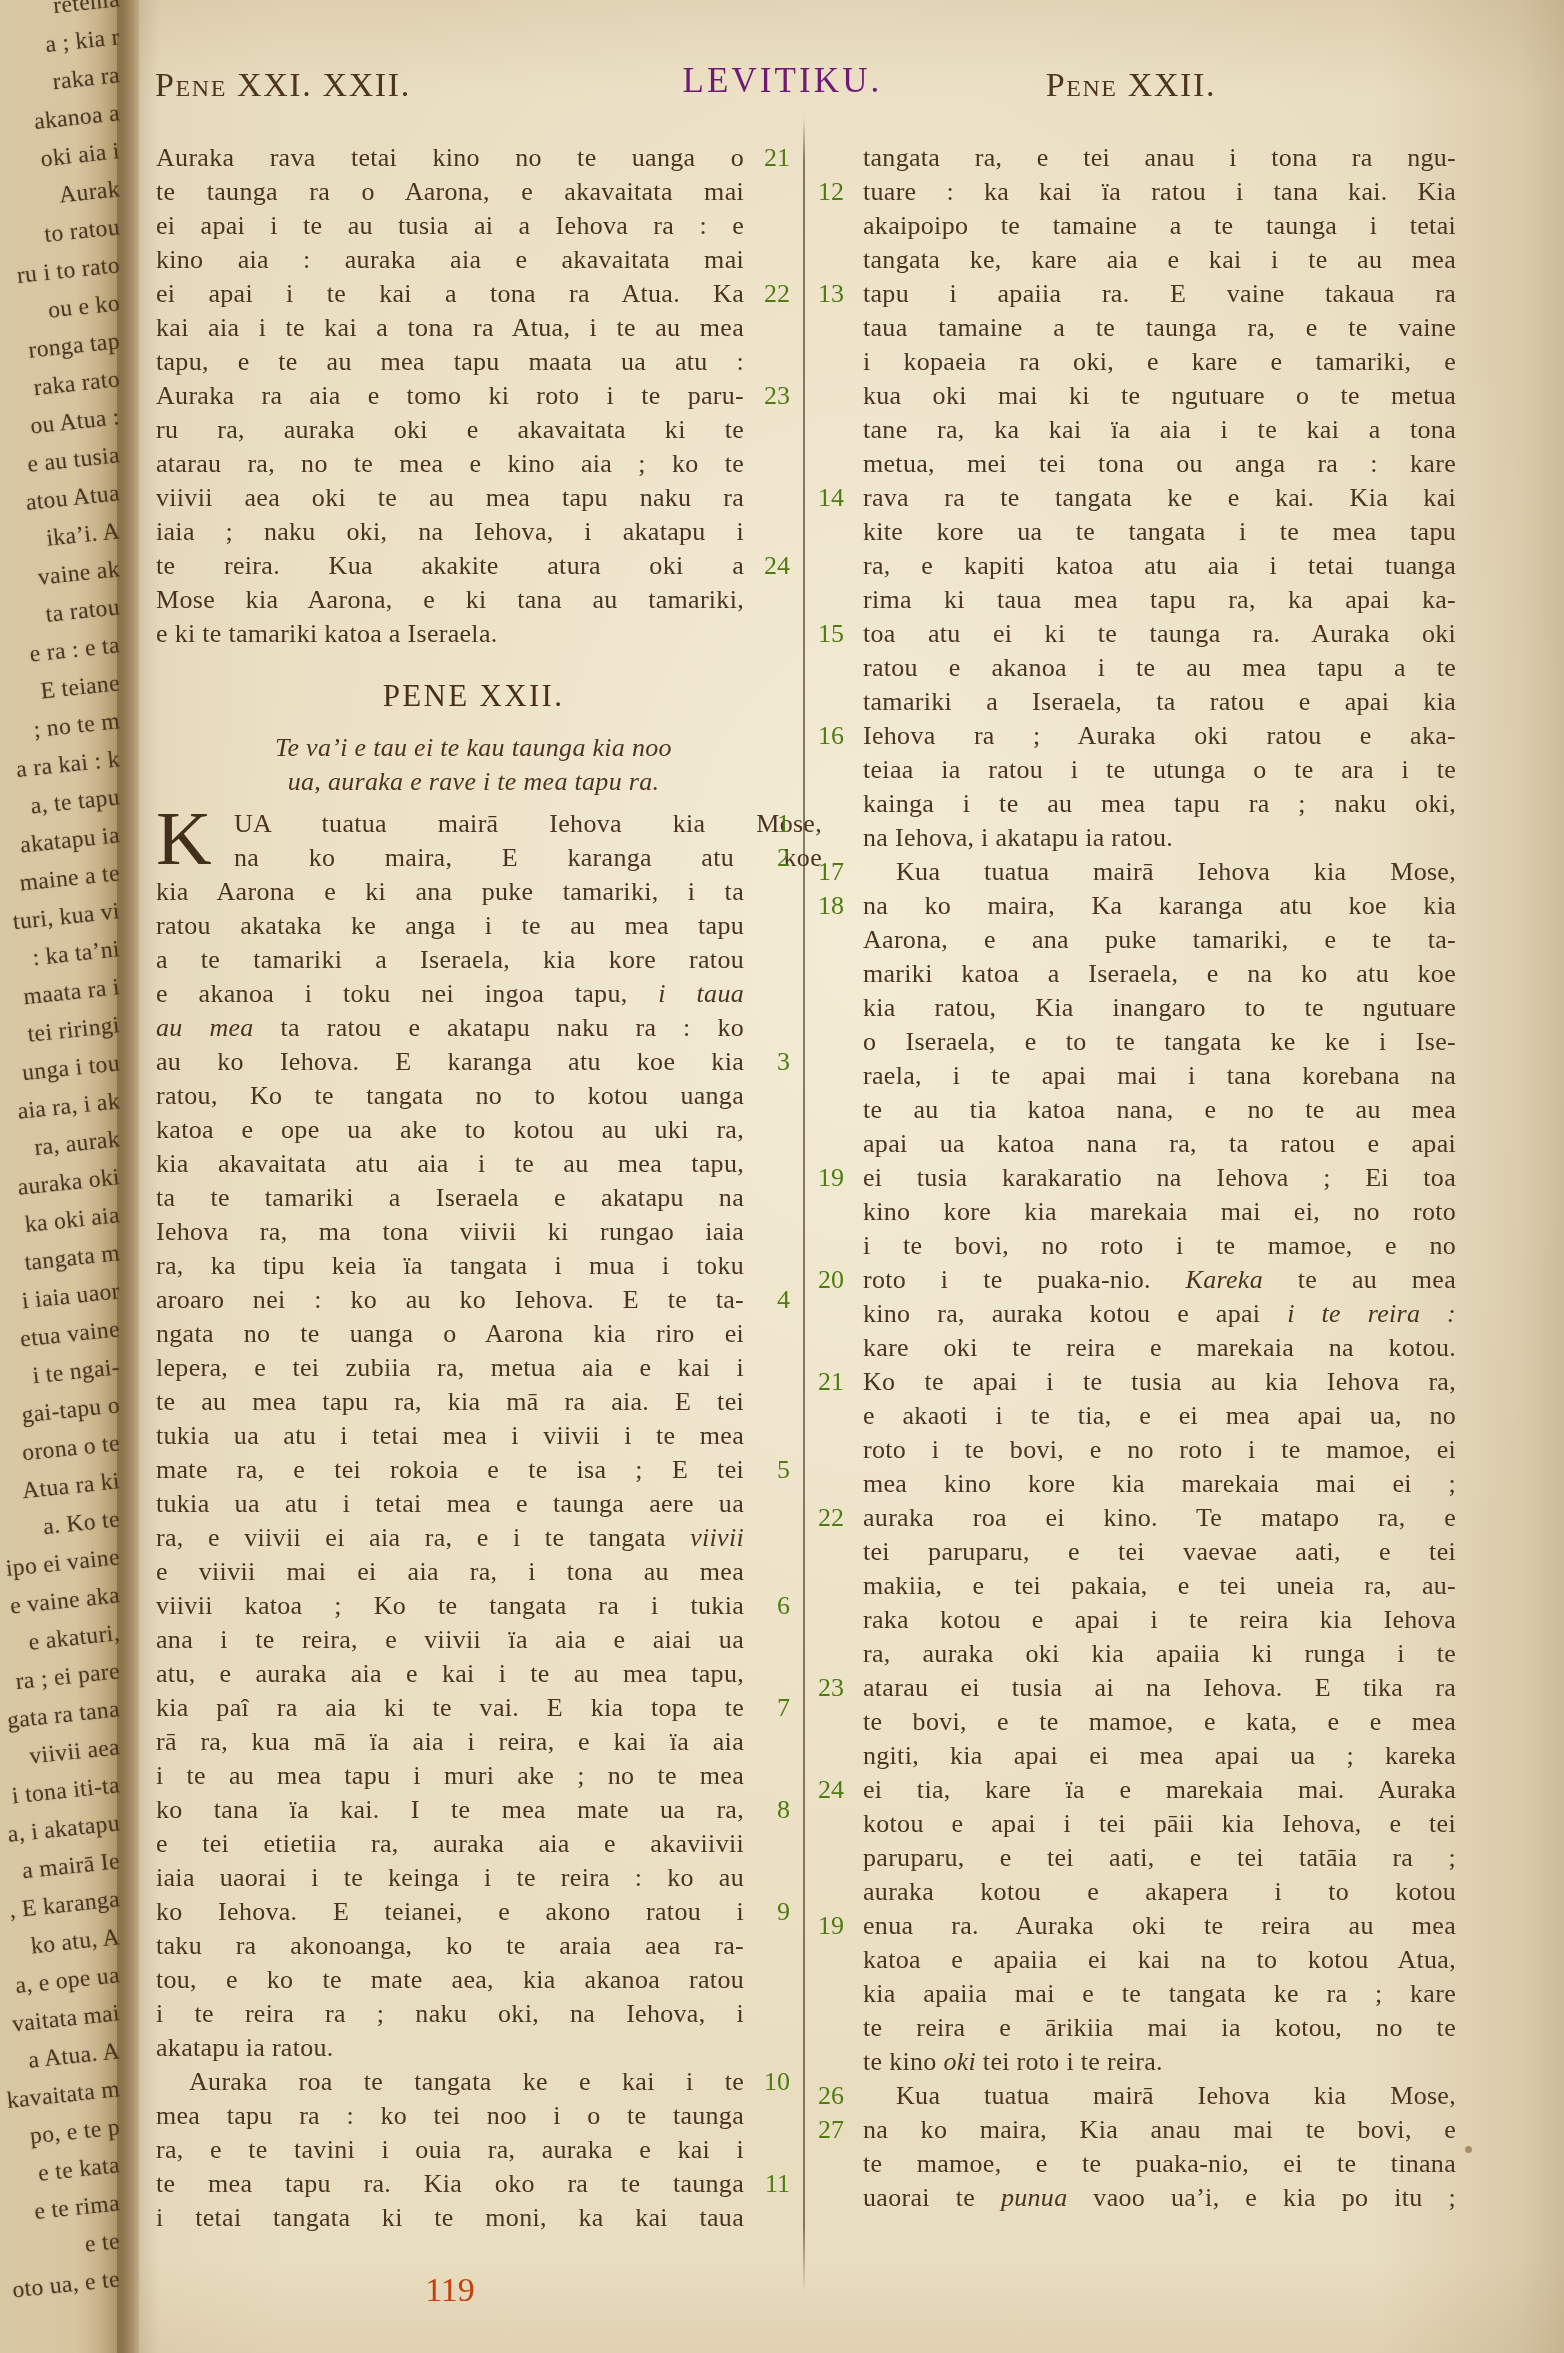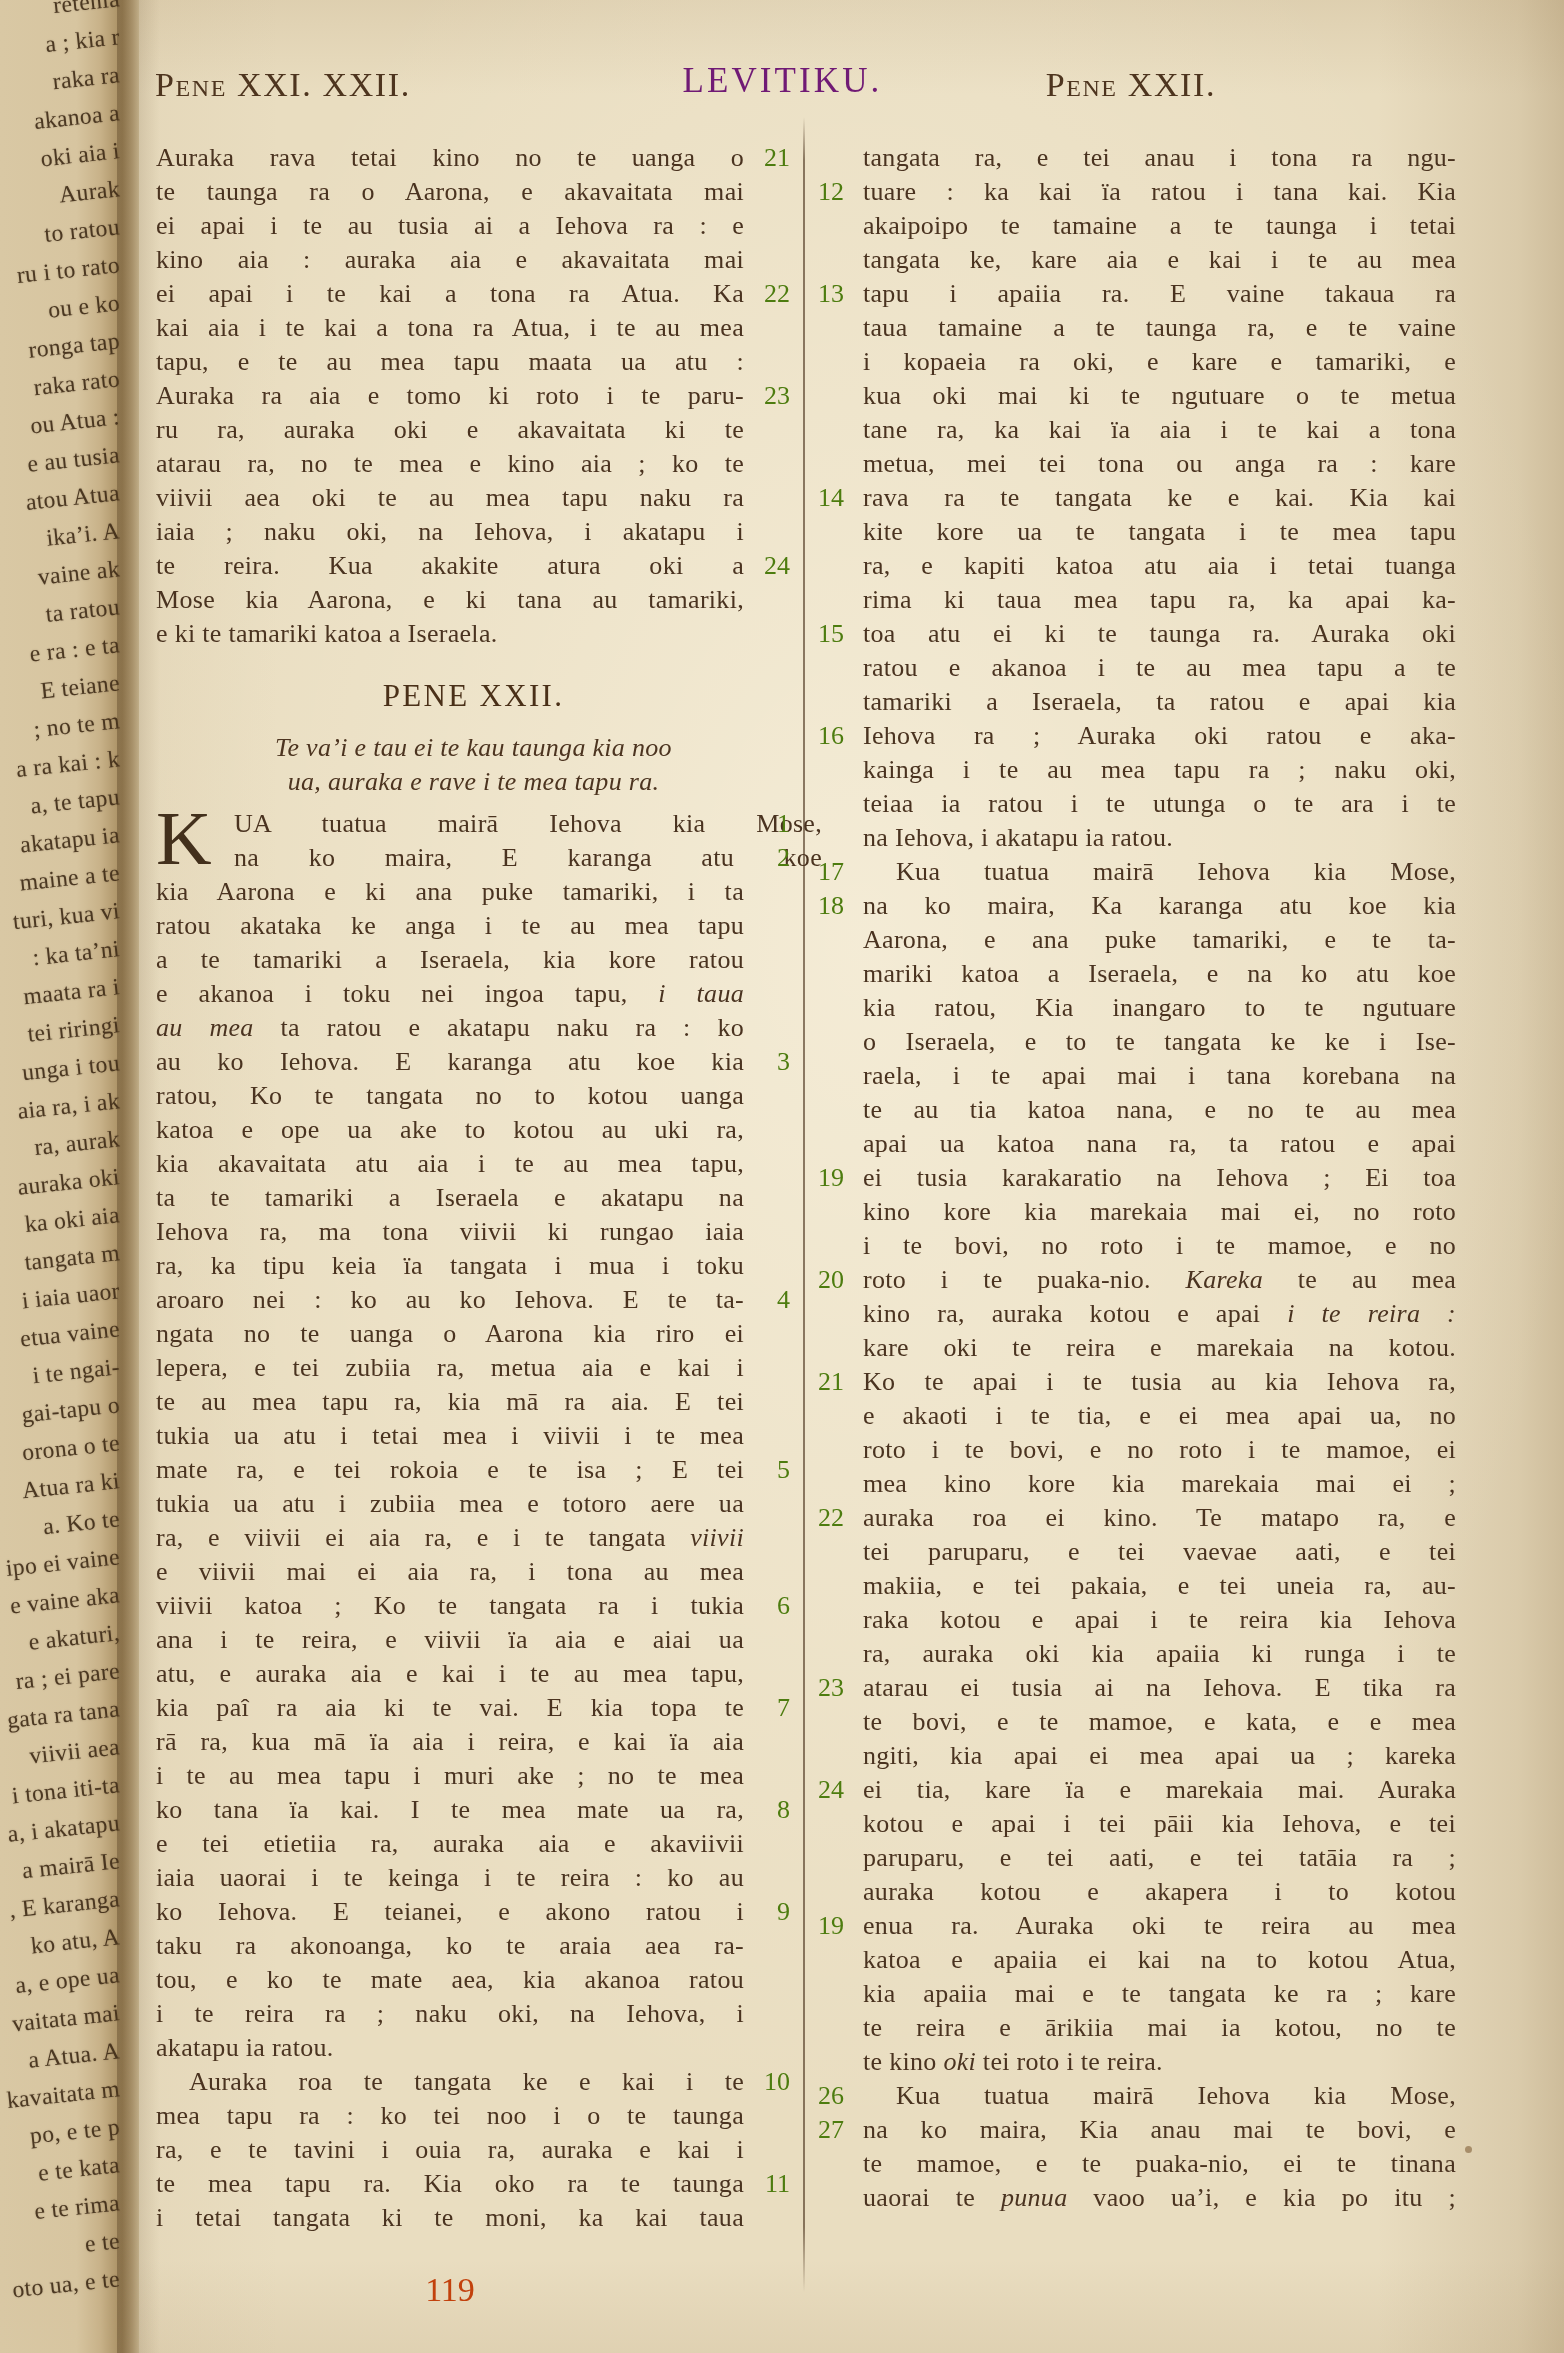--- a/index.html
+++ b/index.html
@@ -295,21 +295,21 @@
         <div class="txt">te au mea tapu ra, kia mā ra aia. E tei</div>
       </div>
       <div class="line">
         <div class="txt">tukia ua atu i tetai mea i viivii i te mea</div>
       </div>
       <div class="line">
         <div class="txt">mate ra, e tei rokoia e te isa ; E tei</div>
         <span class="verse">5</span>
       </div>
       <div class="line">
-        <div class="txt">tukia ua atu i zubiia mea e totoro aere ua</div>
+        <div class="txt">tukia ua atu i tetai mea e taunga aere ua</div>
       </div>
       <div class="line">
         <div class="txt"><span>ra, e viivii ei aia ra, e i te tangata </span><span class="it">viivii</span></div>
       </div>
       <div class="line">
         <div class="txt">e viivii mai ei aia ra, i tona au mea</div>
       </div>
       <div class="line">
         <div class="txt">viivii katoa ; Ko te tangata ra i tukia</div>
         <span class="verse">6</span>
@@ -431,24 +431,24 @@
         <div class="txt">ratou e akanoa i te au mea tapu a te</div>
       </div>
       <div class="line">
         <div class="txt">tamariki a Iseraela, ta ratou e apai kia</div>
       </div>
       <div class="line">
         <div class="txt">Iehova ra ; Auraka oki ratou e aka-</div>
         <span class="verse">16</span>
       </div>
       <div class="line">
+        <div class="txt">teiaa ia ratou i te utunga o te ara i te</div>
+      </div>
+      <div class="line">
         <div class="txt">kainga i te au mea tapu ra ; naku oki,</div>
-      </div>
-      <div class="line">
-        <div class="txt">teiaa ia ratou i te utunga o te ara i te</div>
       </div>
       <div class="line nj">
         <div class="txt">na Iehova, i akatapu ia ratou.</div>
       </div>
       <div class="line ind">
         <div class="txt">Kua tuatua mairā Iehova kia Mose,</div>
         <span class="verse">17</span>
       </div>
       <div class="line">
         <div class="txt">na ko maira, Ka karanga atu koe kia</div>

